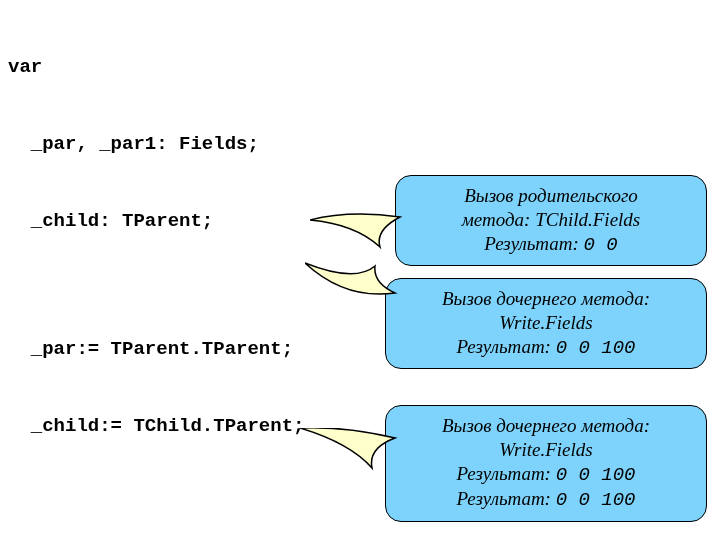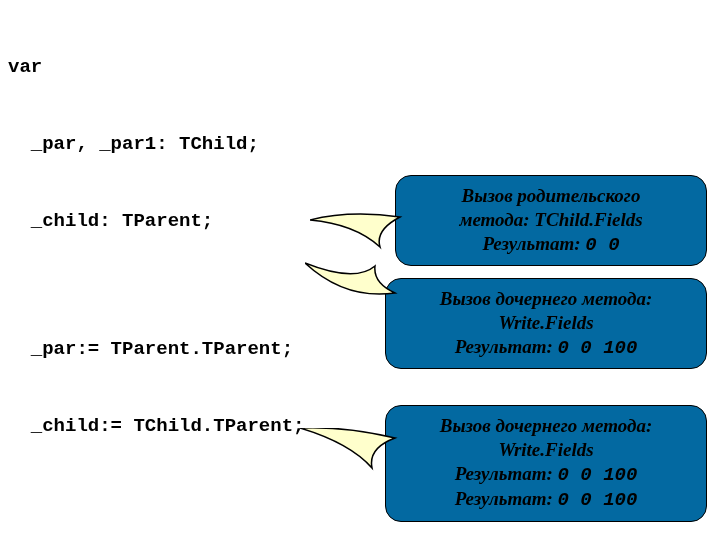--- a/index.html
+++ b/index.html
@@ -1,32 +1,32 @@
 <!DOCTYPE html>
 <html><head>
 <meta charset="utf-8">
 <style>
   html,body{margin:0;padding:0;width:720px;height:540px;background:#fff;font-family:"Courier New",monospace;font-size:19px;line-height:1.35;color:#000;font-weight:bold;}
   .stage{position:relative;width:652px;height:540px;}
   .code{position:absolute;left:8px;top:4px;white-space:pre;}
   .code span{display:block;}
-  .callout{position:absolute;background:#0369a1;border:1.5px solid #000;border-radius:16px;padding:8px 10px;font-family:"Times New Roman",serif;font-weight:bold;font-size:19px;line-height:1.25;text-align:center;}
+  .callout{position:absolute;background:#7dd3fc;border:1.5px solid #000;border-radius:16px;padding:8px 10px;font-family:"Times New Roman",serif;font-weight:normal;font-size:19px;line-height:1.25;text-align:center;}
   .callout .italic{font-style:italic;}
   .callout .mono{font-family:"Courier New",monospace;font-style:italic;}
   .tail{position:absolute;}
   .tail svg{display:block;}
 </style>
 </head>
 <body>
 
 <div class="stage">
 
   <div class="code">
     <span>var</span>
-    <span>  _par, _par1: TChild;</span>
+    <span>  _par, _par1: Fields;</span>
     <span>  _child: TParent;</span>
     <span></span>
     <span>  _par:= TParent.TParent;</span>
     <span>  _child:= TChild.TParent;</span>
     <span></span>
     
     
     <span></span>
     <span></span>
     

